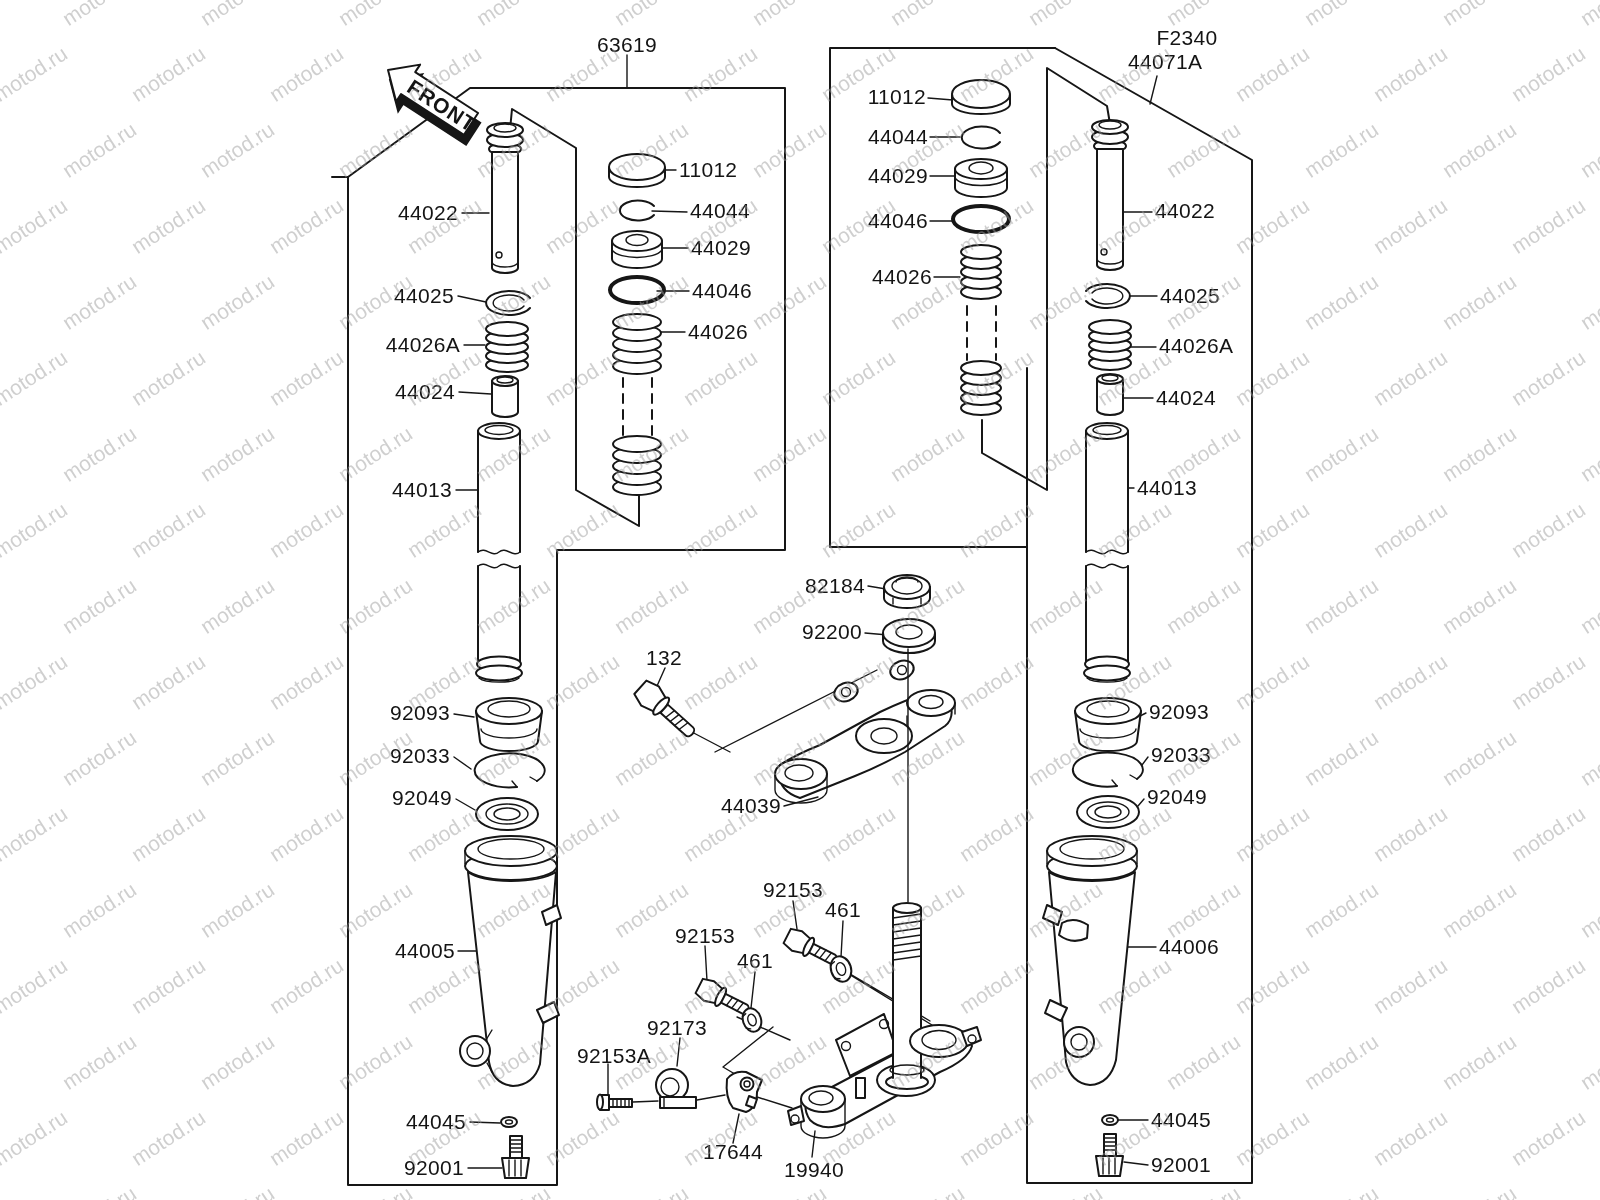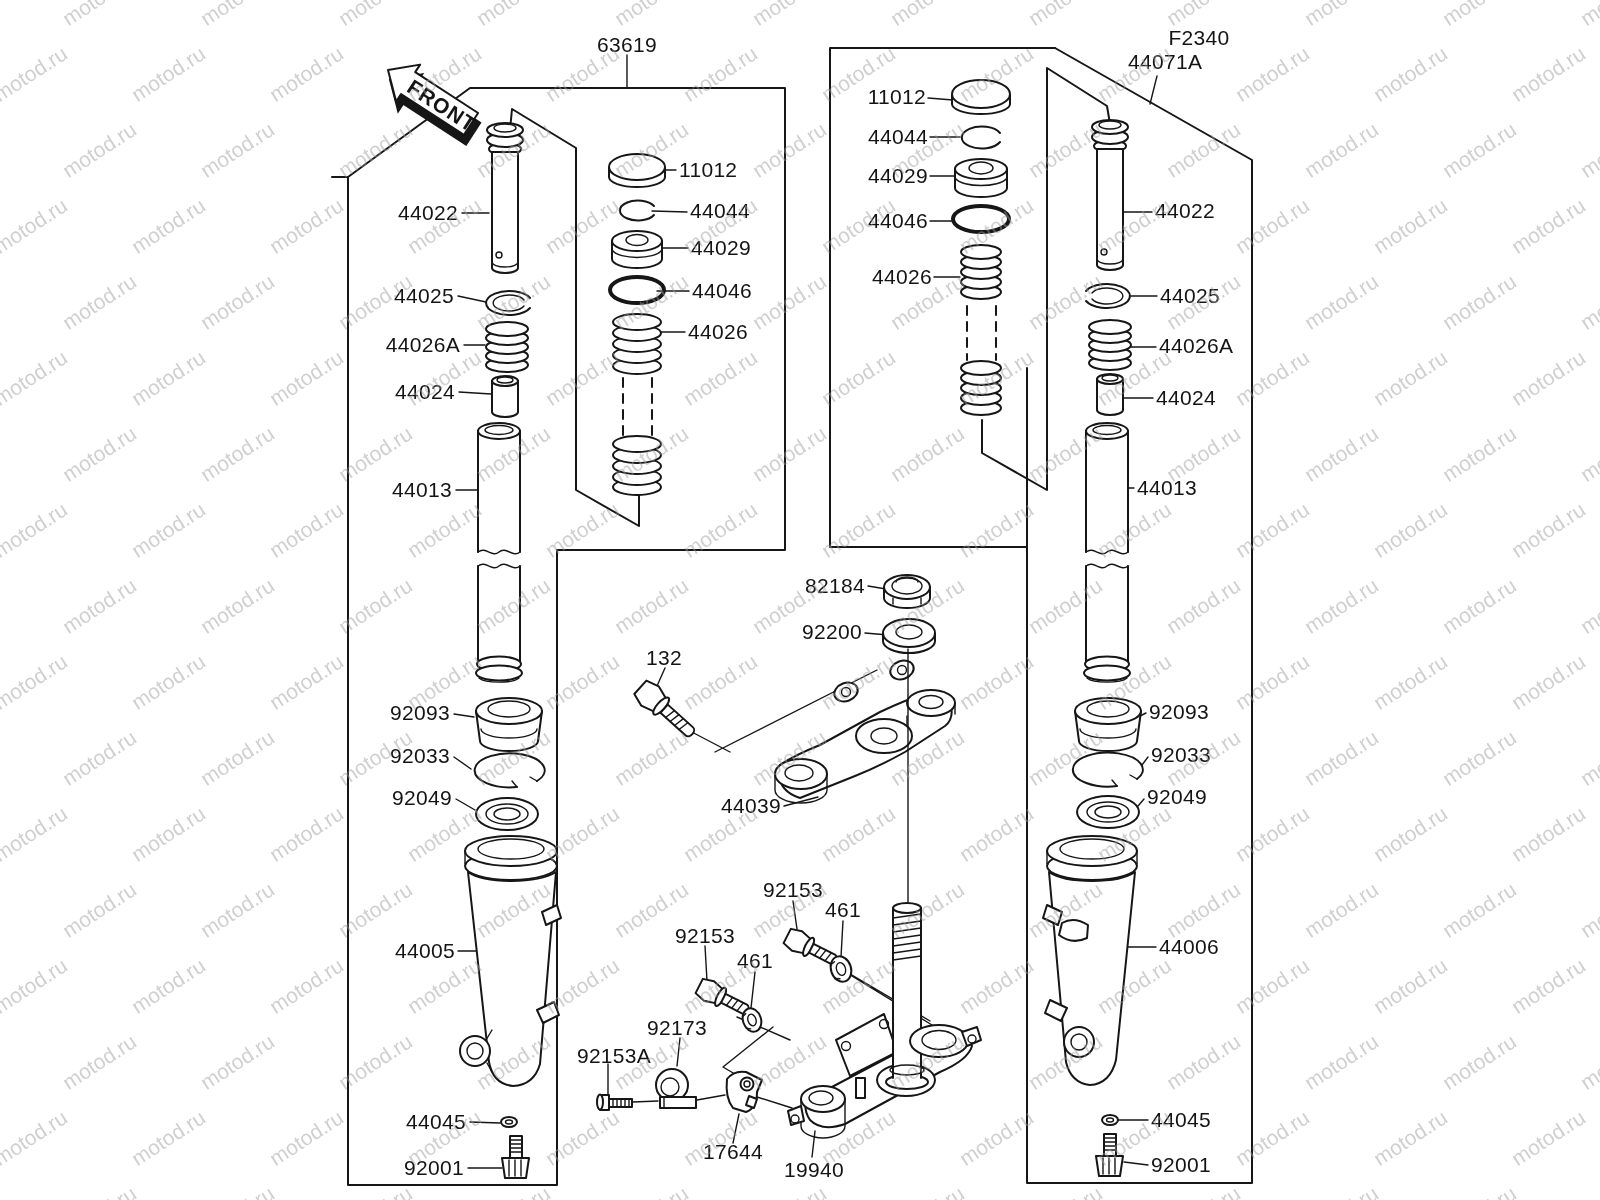--- a/index.html
+++ b/index.html
@@ -446,21 +446,21 @@
       <div class="callout" style="left: 679px; top: 170px; transform: translate(0px, -50%);">11012</div>
       <div class="callout" style="left: 690px; top: 211px; transform: translate(0px, -50%);">44044</div>
       <div class="callout" style="left: 691px; top: 248px; transform: translate(0px, -50%);">44029</div>
       <div class="callout" style="left: 692px; top: 291px; transform: translate(0px, -50%);">44046</div>
       <div class="callout" style="left: 688px; top: 332px; transform: translate(0px, -50%);">44026</div>
       <div class="callout" style="left: 926px; top: 97px; transform: translate(-100%, -50%);">11012</div>
       <div class="callout" style="left: 928px; top: 137px; transform: translate(-100%, -50%);">44044</div>
       <div class="callout" style="left: 928px; top: 176px; transform: translate(-100%, -50%);">44029</div>
       <div class="callout" style="left: 928px; top: 221px; transform: translate(-100%, -50%);">44046</div>
       <div class="callout" style="left: 932px; top: 277px; transform: translate(-100%, -50%);">44026</div>
-      <div class="callout" style="left: 1187px; top: 38px; transform: translate(-50%, -50%); margin-left: 12px;">F2340</div>
+      <div class="callout" style="left: 1187px; top: 38px; transform: translate(-50%, -50%);">F2340</div>
       <div class="callout" style="left: 1128px; top: 62px; transform: translate(0px, -50%);">44071A</div>
       <div class="callout" style="left: 1155px; top: 211px; transform: translate(0px, -50%);">44022</div>
       <div class="callout" style="left: 1160px; top: 296px; transform: translate(0px, -50%);">44025</div>
       <div class="callout" style="left: 1159px; top: 346px; transform: translate(0px, -50%);">44026A</div>
       <div class="callout" style="left: 1156px; top: 398px; transform: translate(0px, -50%);">44024</div>
       <div class="callout" style="left: 1137px; top: 488px; transform: translate(0px, -50%);">44013</div>
       <div class="callout" style="left: 1149px; top: 712px; transform: translate(0px, -50%);">92093</div>
       <div class="callout" style="left: 1151px; top: 755px; transform: translate(0px, -50%);">92033</div>
       <div class="callout" style="left: 1147px; top: 797px; transform: translate(0px, -50%);">92049</div>
       <div class="callout" style="left: 1159px; top: 947px; transform: translate(0px, -50%);">44006</div>

